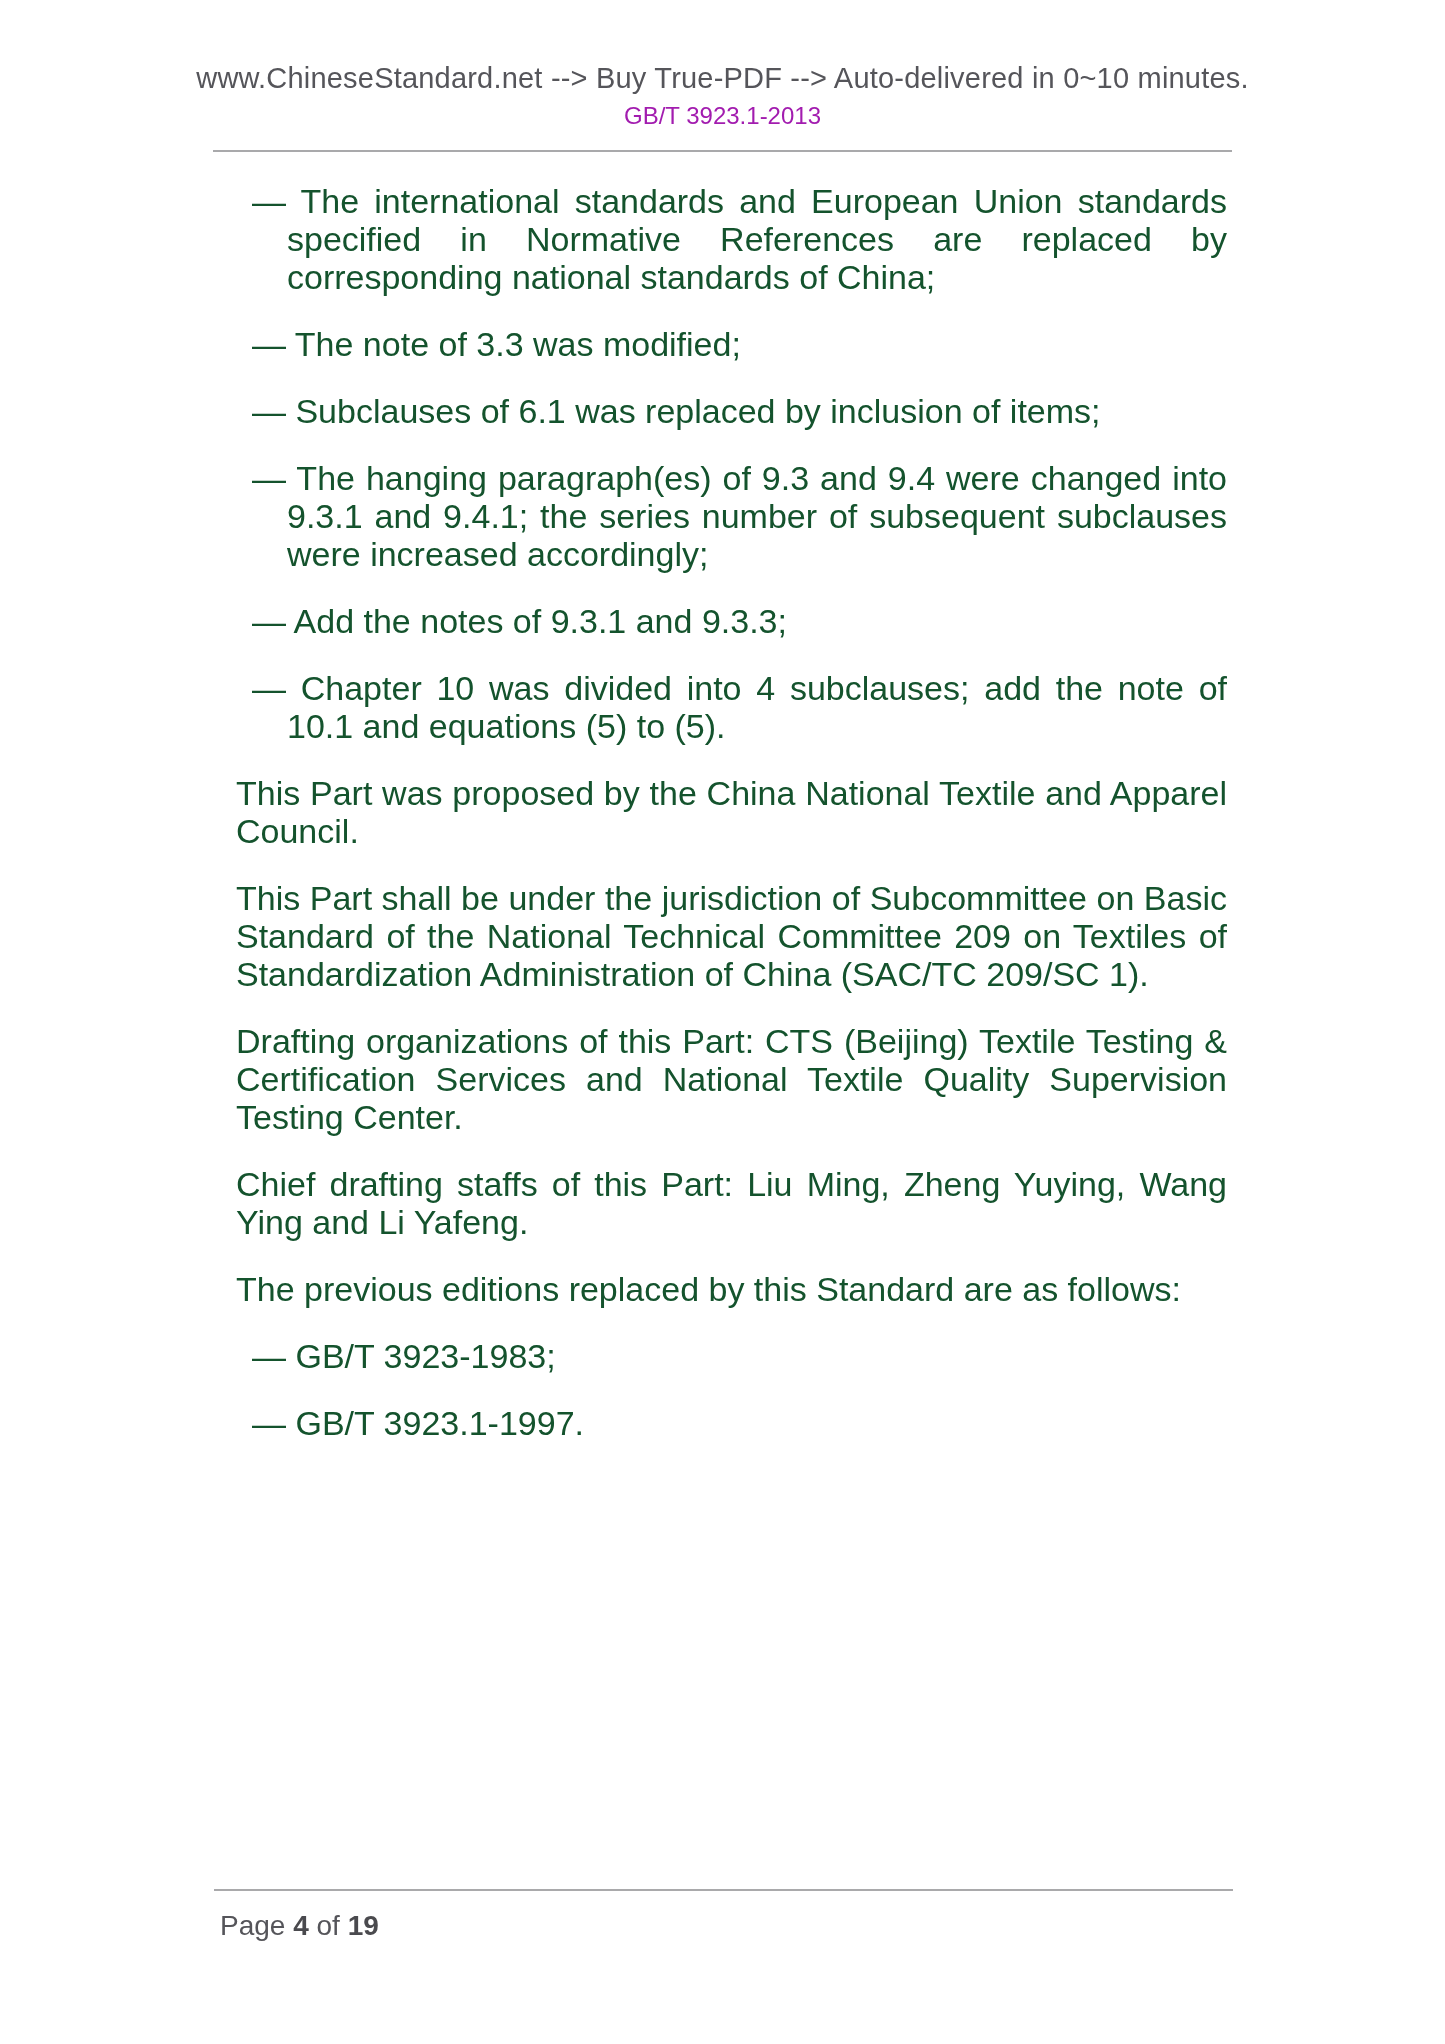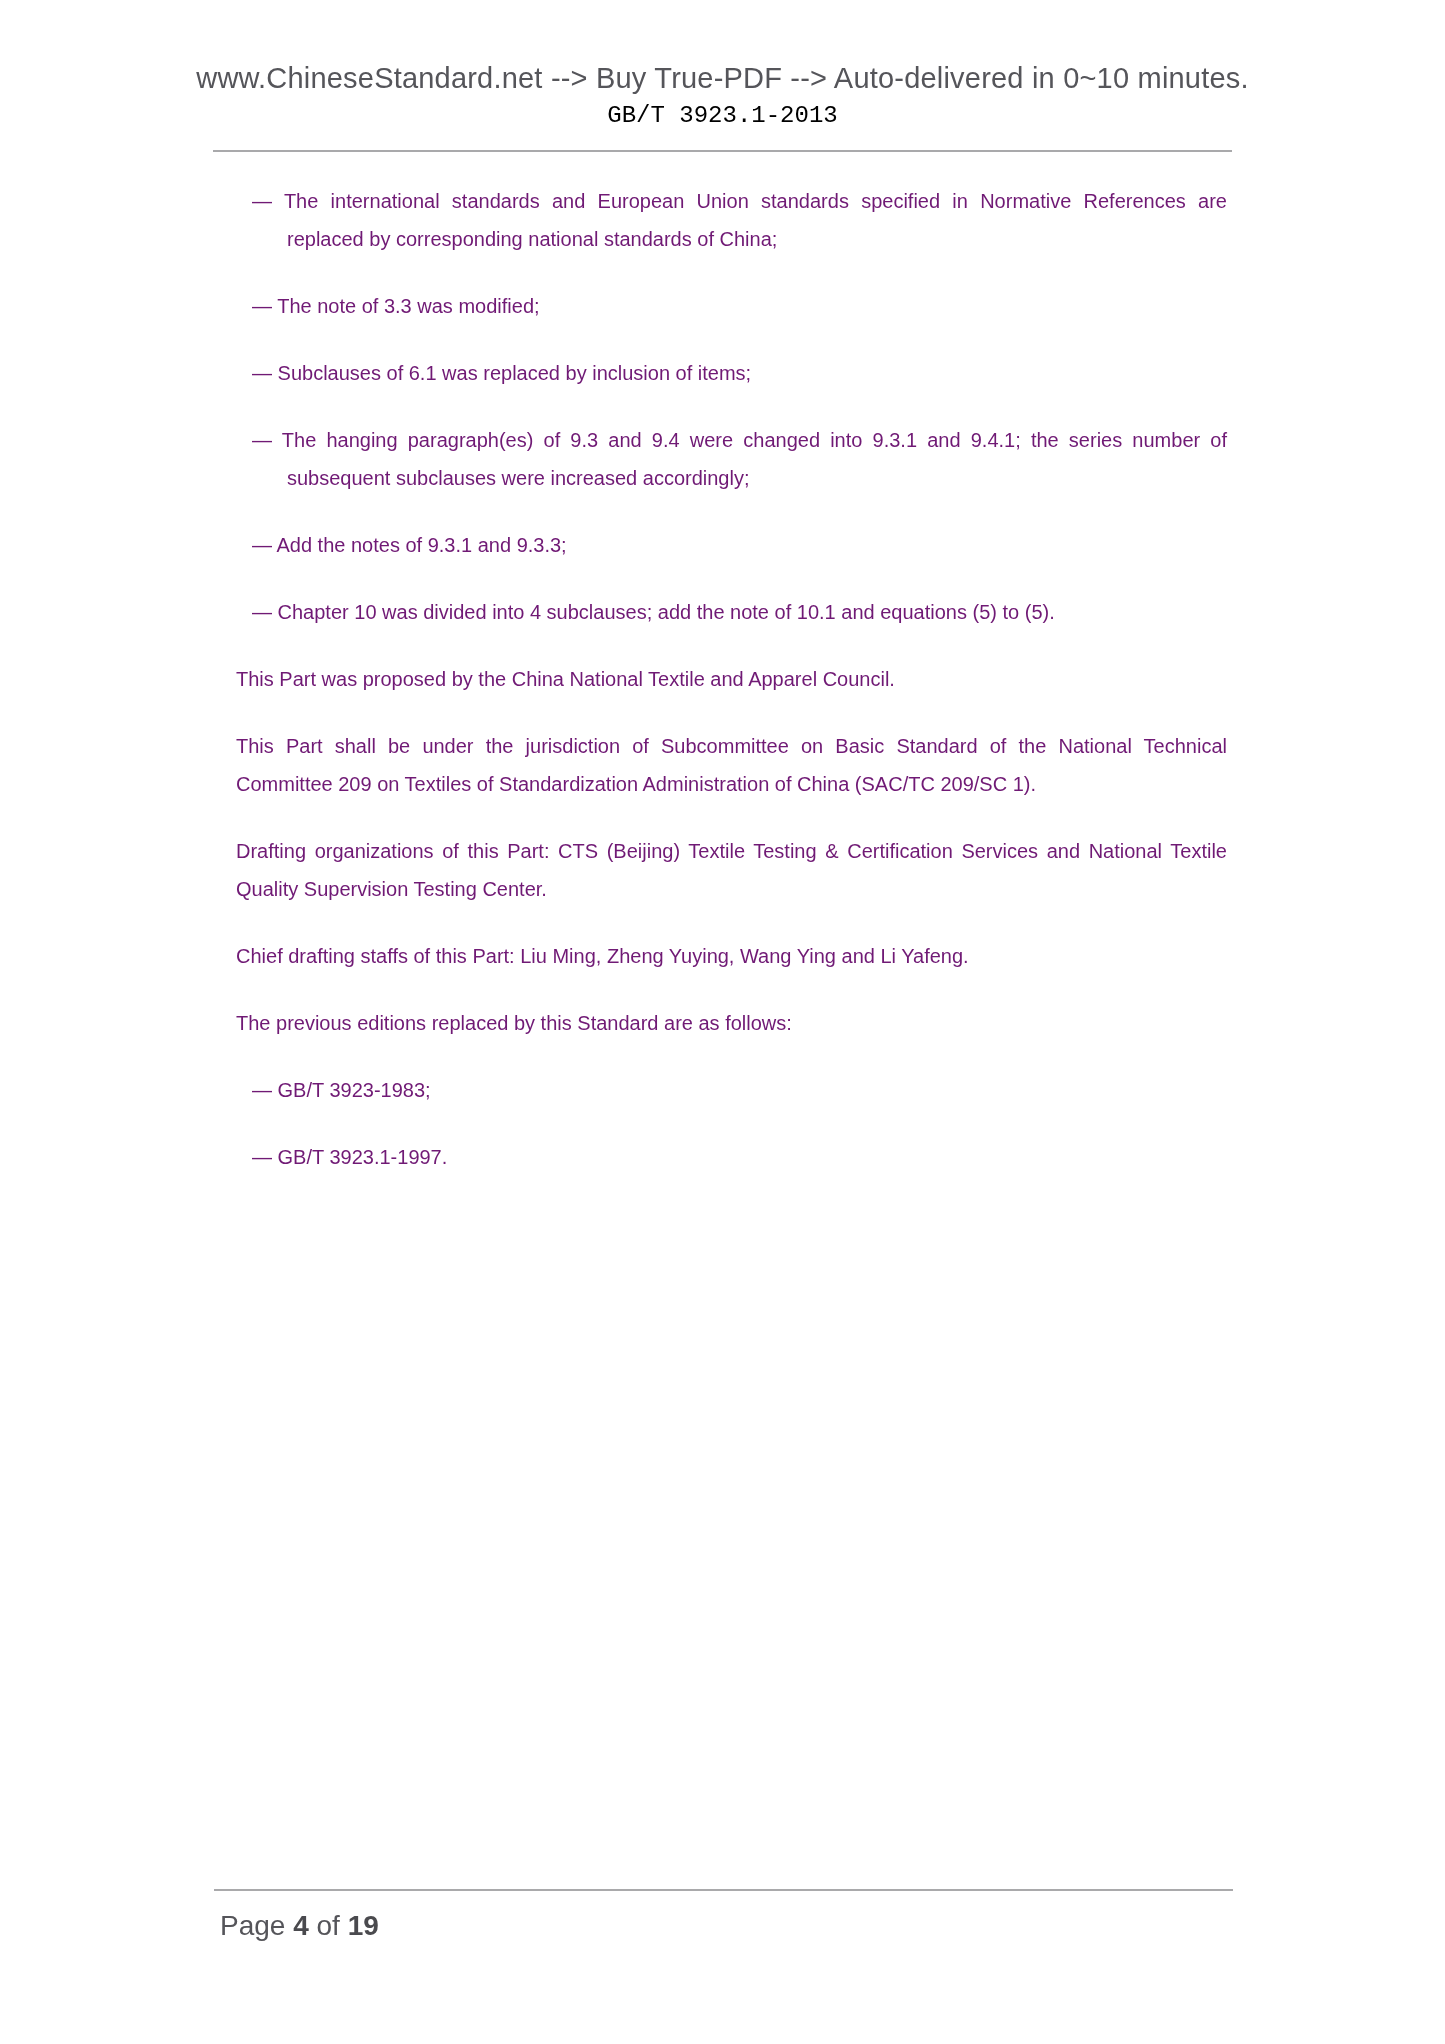--- a/index.html
+++ b/index.html
@@ -23,36 +23,35 @@
   }
   .header-line1 {
     font-size: 29px;
     line-height: 36px;
     color: #55555a;
     letter-spacing: 0.2px;
   }
   .header-line2 {
     font-size: 24px;
     line-height: 30px;
-    color: #000000;
+    color: #a21caf;
     margin-top: 5px;
-    font-family: Liberation Mono, monospace;
   }
   .top-rule {
     width: 1019px;
     margin: 19px auto 0 auto;
     border: none;
     border-top: 2px solid #a9a9ab;
     height: 0;
   }
   .content {
     margin: 30px 218px 0 220px;
-    font-size: 20px;
+    font-size: 34px;
     line-height: 38px;
-    color: #701a75;
+    color: #14532d;
     text-align: justify;
   }
   .block { margin: 0 0 29px 0; }
   .bullet {
     margin-left: 67px;
     text-indent: -35px;
   }
   .paragraph { margin-left: 16px; }
   .footer-rule {
     position: absolute;

